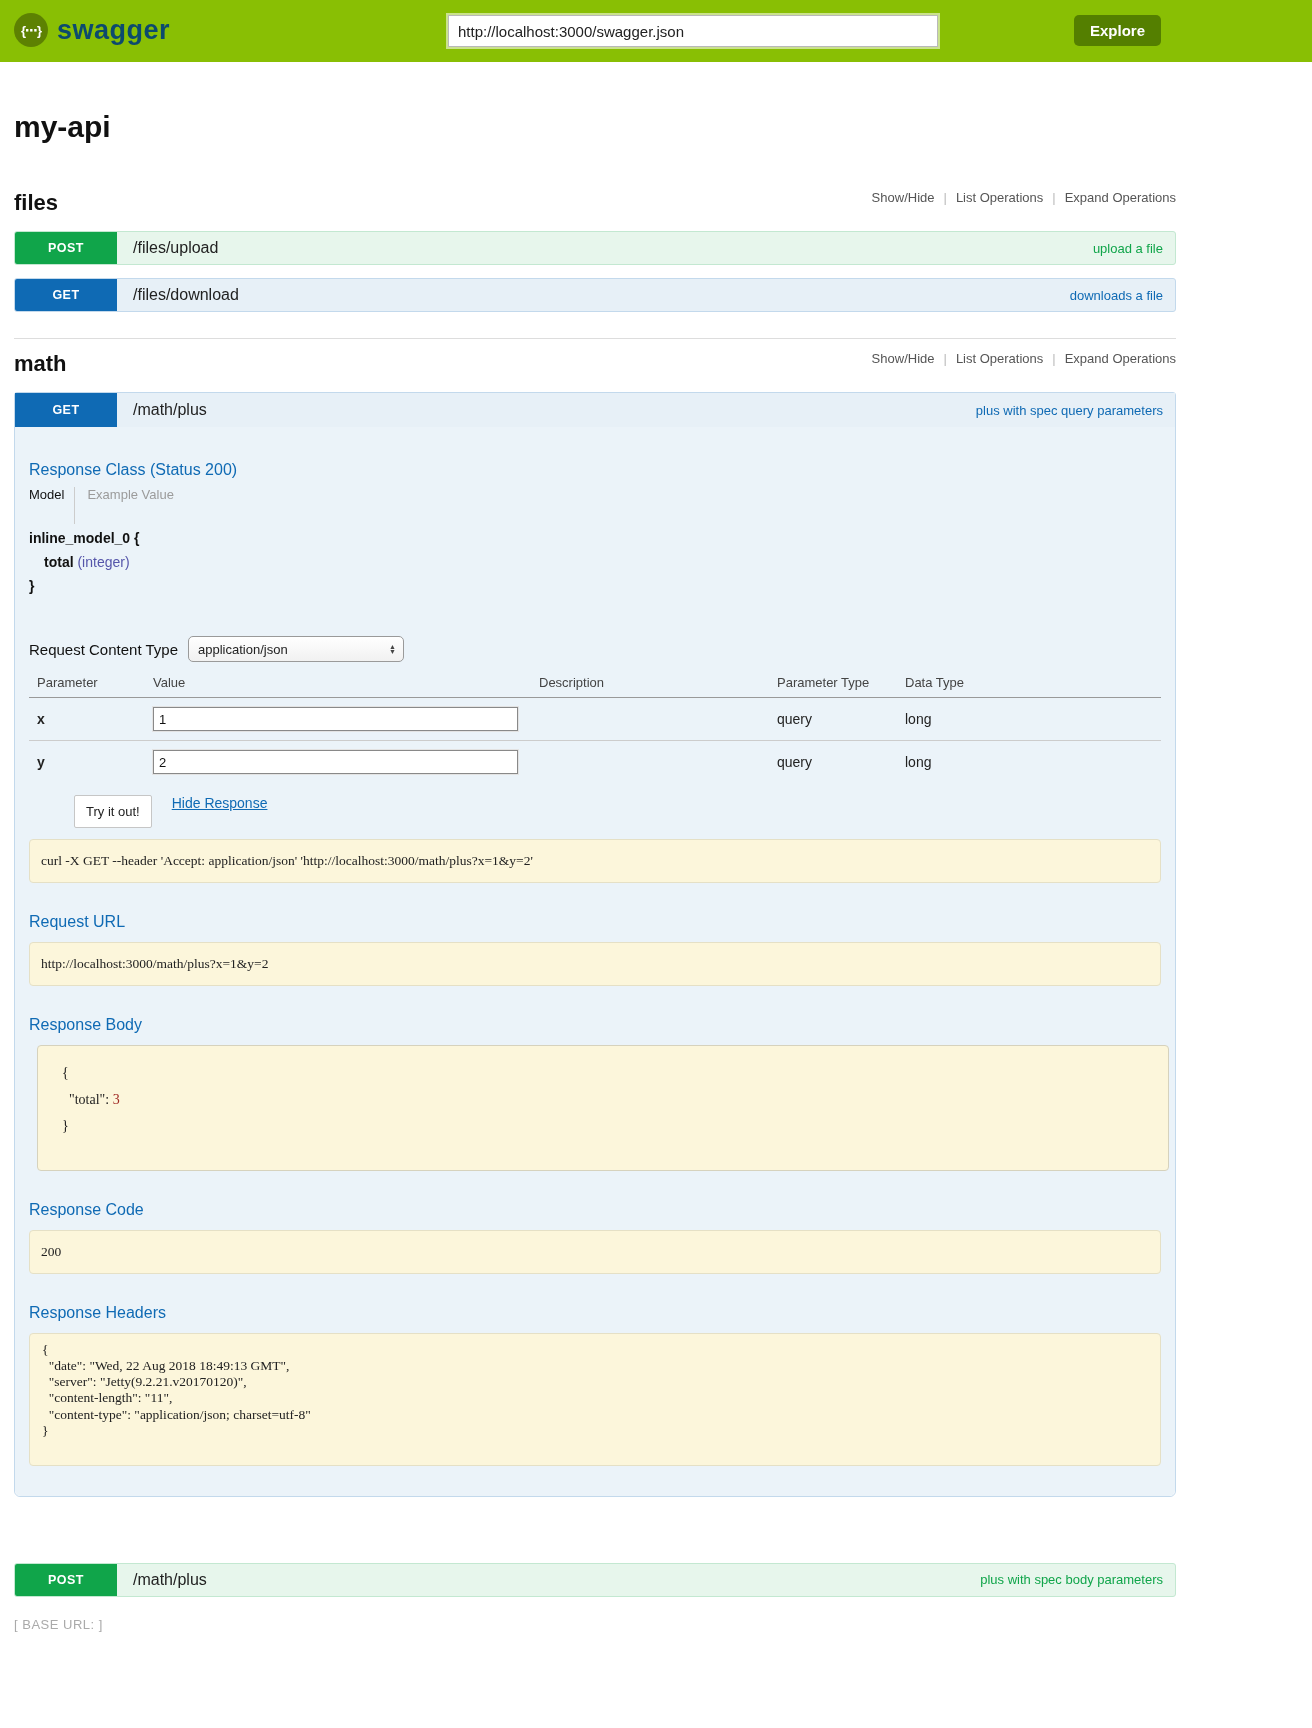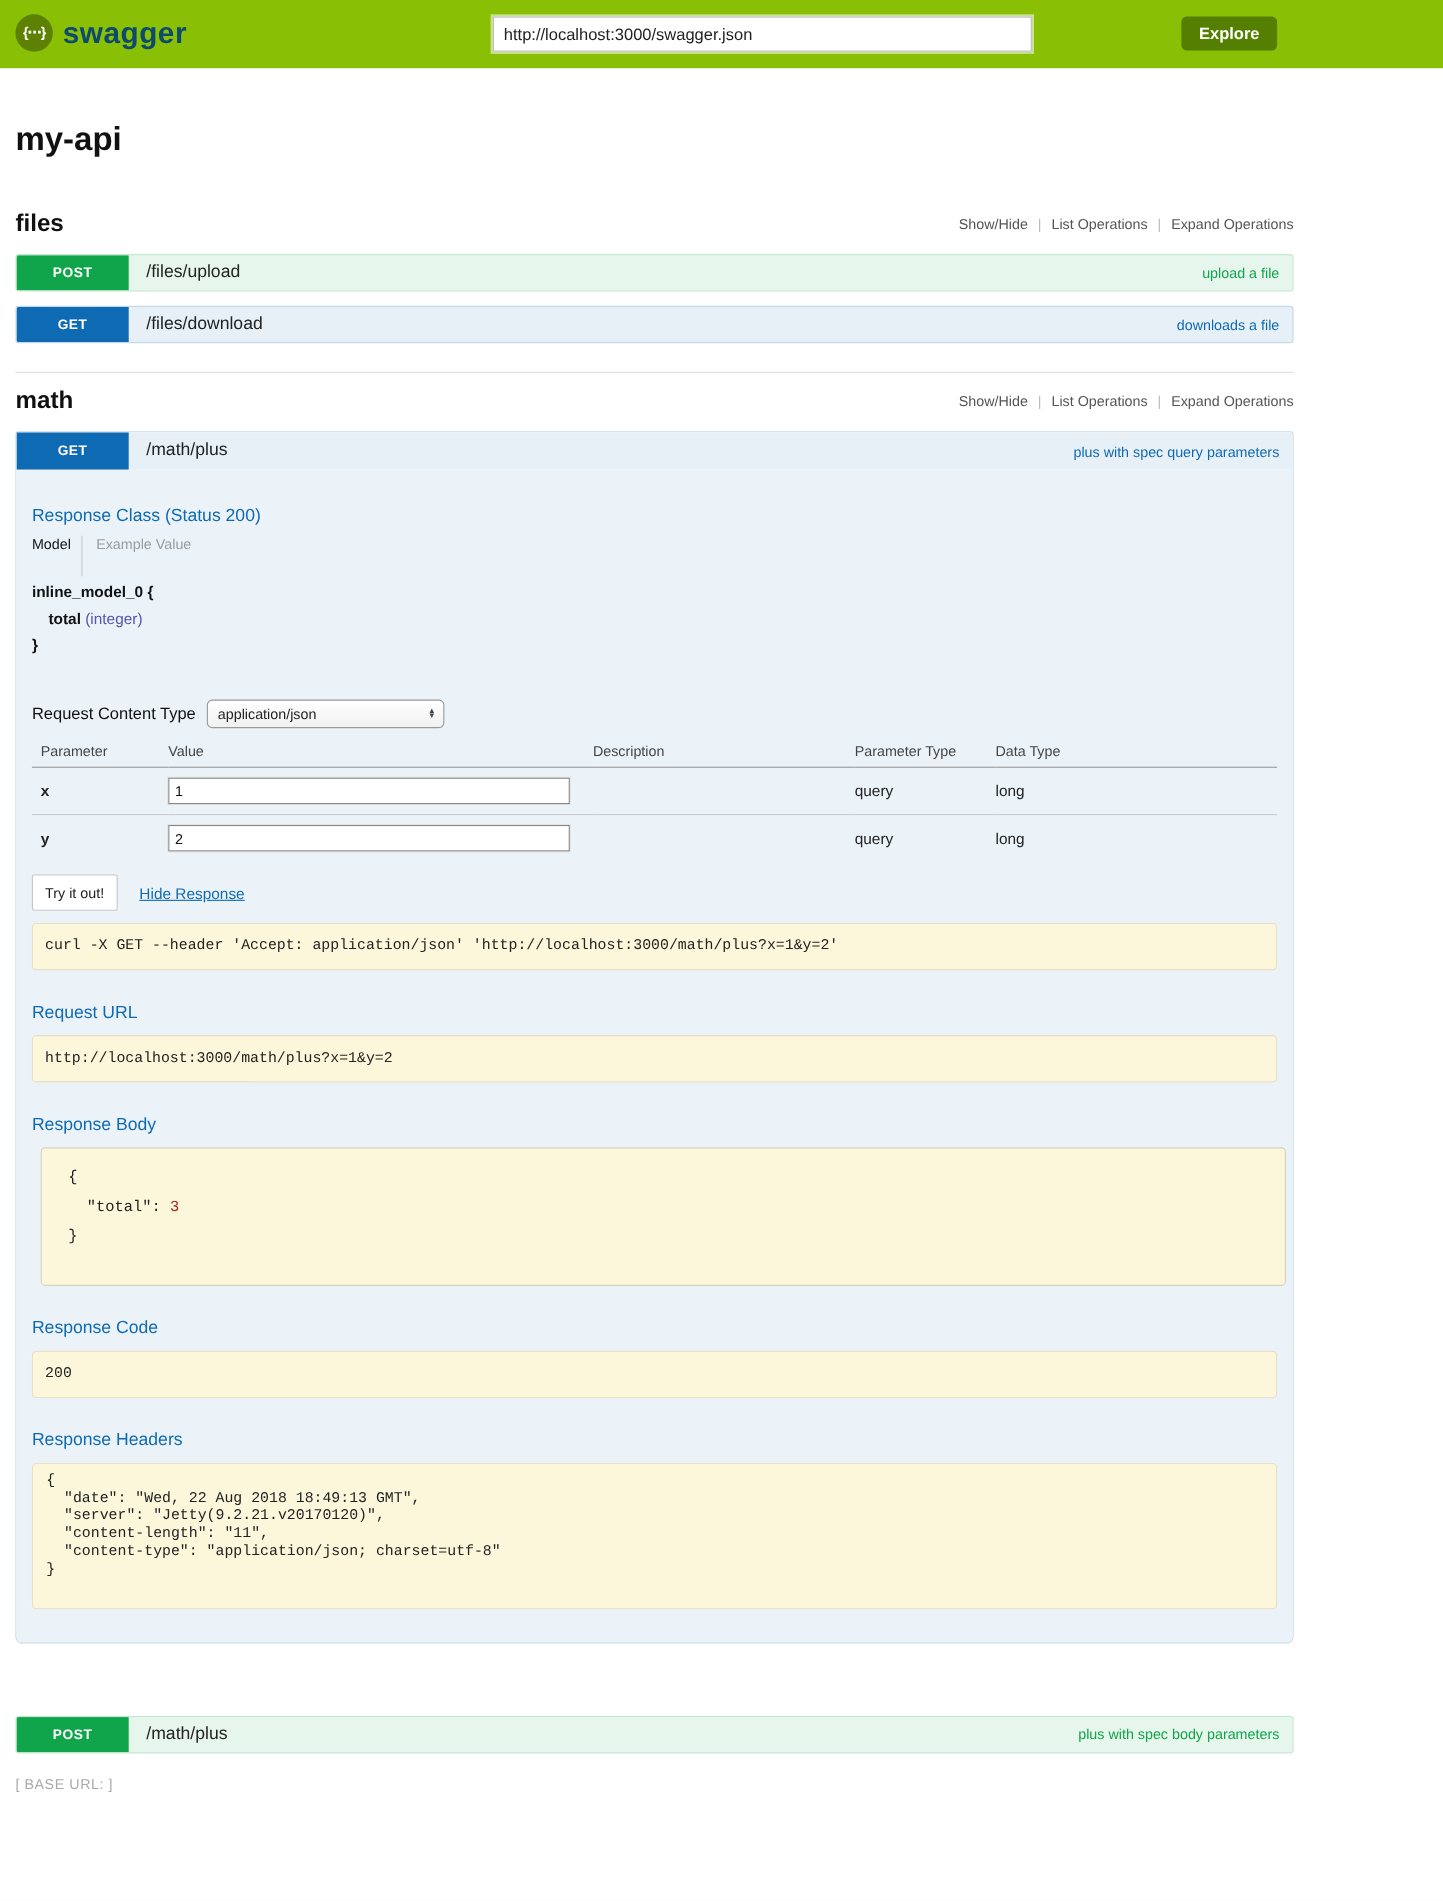--- a/index.html
+++ b/index.html
@@ -44,21 +44,21 @@
     border: none; border-radius: 5px;
     font-size: 15px; font-weight: bold;
     padding: 7px 16px; cursor: pointer;
     font-family: "Liberation Sans", sans-serif;
   }
   
   .container { width: 1162px; margin-left: 14px; }
   .api-title { font-size: 30px; font-weight: bold; color: #111; margin-top: 48px; }
   
   .resource-head {
-    display: flex; align-items: center; justify-content: space-between;
+    display: flex; align-items: flex-start; justify-content: space-between;
     margin-top: 46px; margin-bottom: 15px;
   }
   .resource.math { border-top: 1px solid #ddd; margin-top: 26px; }
   .resource.math .resource-head { margin-top: 12px; gap: 46px; }
   .resource-title { font-size: 22px; font-weight: bold; color: #111; cursor: pointer; }
   .resource-links { font-size: 13px; color: #555; }
   .resource-links a { color: #555; text-decoration: none; cursor: pointer; }
   .resource-links .sep { color: #bbb; margin: 0 9px; }
   
   .op-block { border-radius: 3px; margin-bottom: 13px; }
@@ -120,33 +120,33 @@
   .col-desc  { width: 238px; }
   .col-ptype { width: 128px; }
   td.param-name { font-weight: bold; padding-left: 8px !important; }
   .param-input {
     width: 365px; height: 24px;
     border: 1px solid #898989; box-shadow: 0 0 0 1px #e3e3e3;
     padding: 0 5px; font-size: 13px; color: #111;
     font-family: "Liberation Sans", sans-serif;
   }
   
-  .try-row { display: flex; align-items: center; gap: 20px; margin-top: 12px; }
+  .try-row { display: flex; align-items: flex-start; gap: 20px; margin-top: 12px; margin-left: 45px; }
   .try-btn {
     background: #fff; border: 1px solid #c6c6c6; border-radius: 2px;
     font-size: 13px; color: #222; padding: 8px 11px; cursor: pointer;
     font-family: "Liberation Sans", sans-serif;
   }
   .hide-response { color: #0f6ab4; font-size: 14px; text-decoration: underline; cursor: pointer; }
   
   .h-block { margin-top: 30px; }
   .code-box {
     margin-top: 11px;
     background: #fcf6db; border: 1px solid #e5e0c6; border-radius: 4px;
-    font-family: Liberation Mono, monospace;
+    font-family: Liberation Serif, serif;
     font-size: 13.5px; color: #222;
     padding: 13px 11px; white-space: pre-wrap; word-break: break-all;
   }
   .code-box.body-box {
     margin-left: 8px; margin-right: -8px;
     border-color: #d6d2bd;
     padding: 14px 24px 30px 24px; font-size: 14px; line-height: 1.9;
   }
   .code-box.headers-box { padding: 8px 12px 26px 12px; line-height: 1.2; font-size: 13.5px; }
   .num { color: #a02823; }

